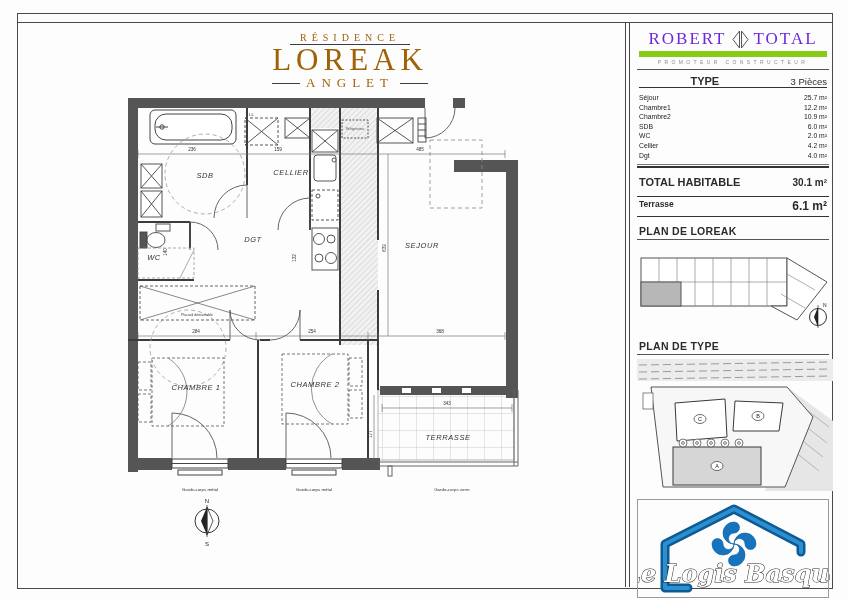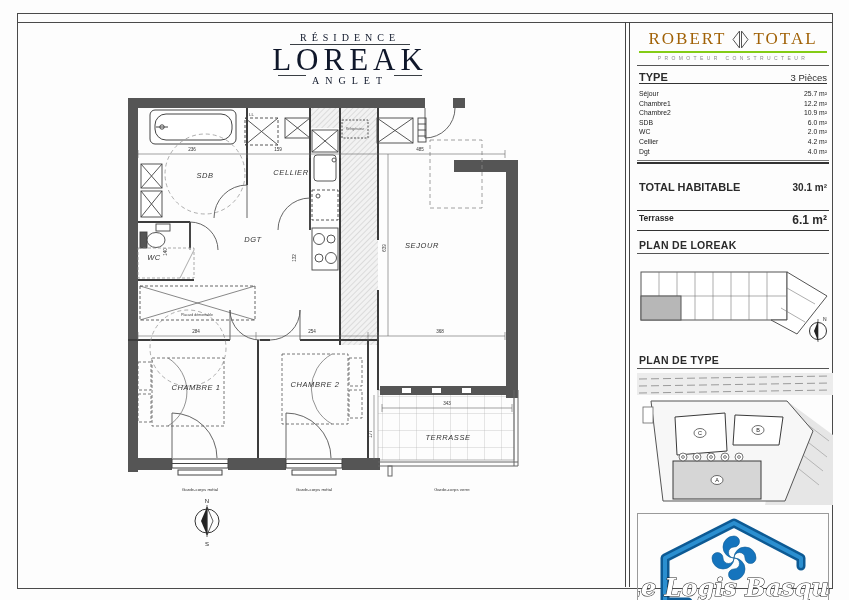--- a/index.html
+++ b/index.html
@@ -4,39 +4,39 @@
 <style>
   html,body{margin:0;padding:0;background:#fff;}
   #page{position:relative;width:849px;height:600px;background:#fdfdfd;overflow:hidden;
         font-family:"Liberation Sans",sans-serif;color:#2b2b2b;}
   .abs{position:absolute;}
   
   #frame{left:17px;top:13px;width:814px;height:574px;border:1px solid #4a4a4a;}
   #toprule{left:17px;top:22px;width:816px;height:1px;background:#4a4a4a;}
 
   
-  #res-logo{left:248px;top:27px;width:204px;text-align:center;font-family:"Liberation Serif",serif;color:#0f172a;}
+  #res-logo{left:248px;top:27px;width:204px;text-align:center;font-family:"Liberation Serif",serif;color:#a16207;}
   #res-logo .res{font-size:10px;letter-spacing:5px;border-bottom:1px solid #3a3f44;display:inline-block;padding:0 10px 1px 10px;}
   #res-logo .name{font-size:31px;letter-spacing:5px;line-height:30px;font-weight:400;}
-  #res-logo .city{font-size:10px;letter-spacing:6px;display:flex;gap:6px;justify-content:center;}
+  #res-logo .city{font-size:13px;letter-spacing:6px;display:flex;align-items:center;gap:6px;justify-content:center;}
   #res-logo .city:before,#res-logo .city:after{content:"";flex:0 0 28px;height:1px;background:#3a3f44;}
 
   
   #panel{left:625px;top:22px;width:209px;height:565px;border-left:1px solid #444;}
   #panel-inner{position:absolute;left:3px;top:0;right:0;bottom:0;border-left:1px solid #444;padding:0 6px 0 7px;box-sizing:border-box;}
   .builder{border-bottom:1px solid #555;padding:7px 2px 2px 2px;}
   .builder-row{display:flex;align-items:center;justify-content:center;gap:5px;
-     font-family:"Liberation Serif",serif;font-size:17px;letter-spacing:2px;color:#a16207;border-bottom:2px solid #84cc16;padding-bottom:2px;}
+     font-family:"Liberation Serif",serif;font-size:17px;letter-spacing:2px;color:#6d28d9;border-bottom:6px solid #84cc16;padding-bottom:2px;}
   .builder-sub{font-size:5px;letter-spacing:3.4px;color:#8a8a8a;text-align:center;padding:2px 0 2px 0;}
-  .type-row{display:flex;justify-content:space-between;align-items:flex-end;padding:5px 2px 0 2px;}
+  .type-row{display:flex;justify-content:space-between;align-items:flex-end;padding:5px 2px 0 2px;text-align:center;}
   .type-row .t1{font-weight:bold;font-size:11px;border-bottom:1px solid #333;flex:1;}
   .type-row .t2{font-size:9.5px;border-bottom:1px solid #333;padding-left:20px;}
   .rooms{padding:5px 2px 4px 2px;border-bottom:1px solid #777;}
   .room-row{display:flex;justify-content:space-between;font-size:6.8px;line-height:9.6px;color:#222;}
-  .total-row{display:flex;justify-content:space-between;align-items:center;border-top:2px solid #333;border-bottom:1px solid #333;padding:17px 2px;margin-top:1px;}
+  .total-row{display:flex;justify-content:space-between;align-items:center;border-top:2px solid #333;border-bottom:1px solid #333;padding:8px 2px;margin-top:1px;}
   .total-row .l{font-weight:bold;font-size:11px;}
   .total-row .v{font-weight:bold;font-size:10px;}
   .ter-row{display:flex;justify-content:space-between;padding:2px 2px 3px 2px;border-bottom:1px solid #333;}
   .ter-row .l{font-size:8.5px;font-weight:bold;}
   .ter-row .v{font-size:12px;font-weight:bold;}
   .sec-title{font-size:10.5px;font-weight:600;letter-spacing:.3px;border-bottom:1px solid #555;padding:8px 2px 2px 2px;}
   .mini{display:block;margin:4px auto 0 auto;}
   #logis-box{margin-top:8px;border:1px solid #9a9a9a;height:97px;position:relative;}
 
   

